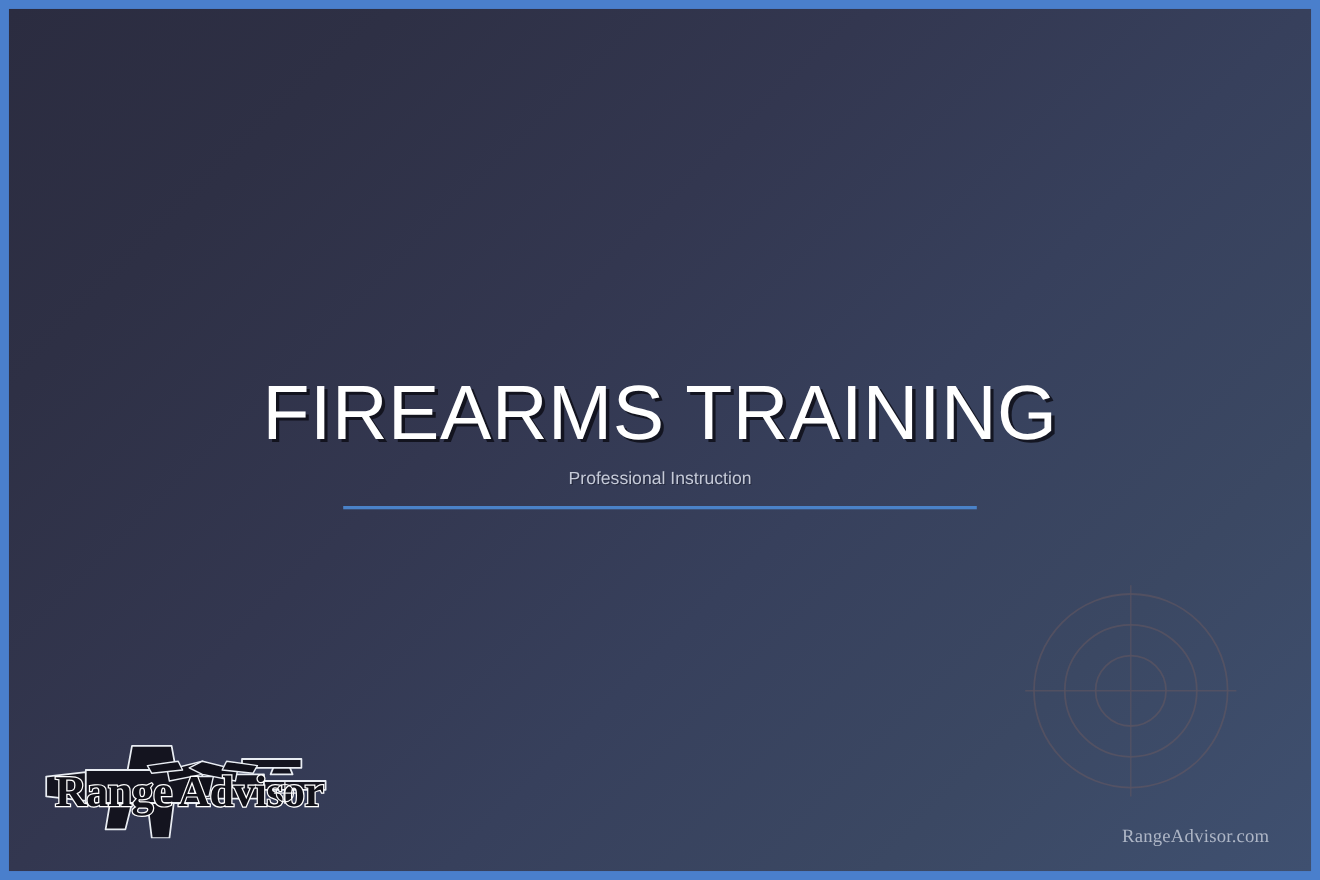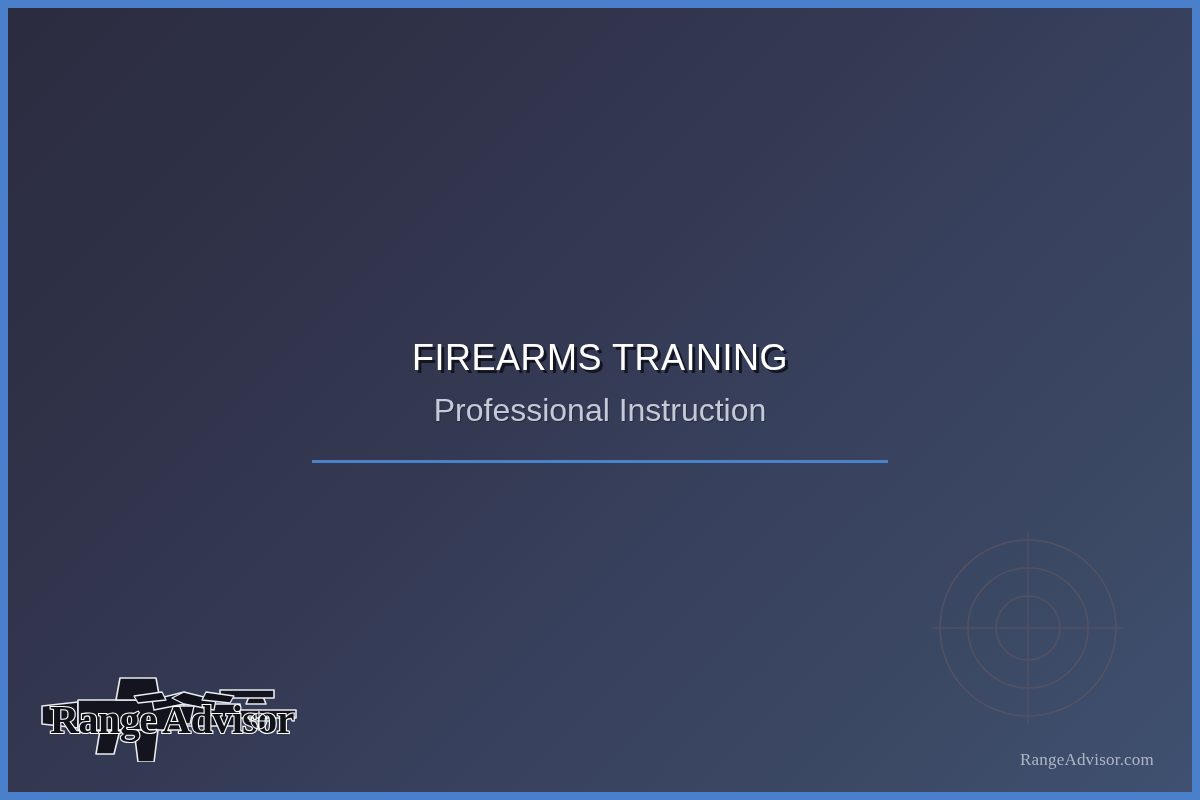--- a/index.html
+++ b/index.html
@@ -67,32 +67,32 @@
     position: absolute;
     left: 0;
     top: 332px;
     width: 1184px;
     text-align: center;
     z-index: 3;
   }
   .slide-title {
     margin: 0;
     font-family: "Liberation Sans", sans-serif;
-    font-size: 36px;
+    font-size: 70px;
     font-weight: normal;
     letter-spacing: 0.5px;
     color: #ffffff;
     line-height: 1.0;
     text-shadow: 3px 3px 0 rgba(10,10,18,0.78);
   }
   .slide-subtitle {
     margin: 0;
     padding-top: 18px;
     font-family: "Liberation Sans", sans-serif;
-    font-size: 32px;
+    font-size: 16px;
     font-weight: normal;
     color: #c5cad8;
     line-height: 1.0;
     text-shadow: 1px 1px 0 rgba(10,10,18,0.35);
   }
 
   
   .accent-rule {
     position: absolute;
     left: 304px;

